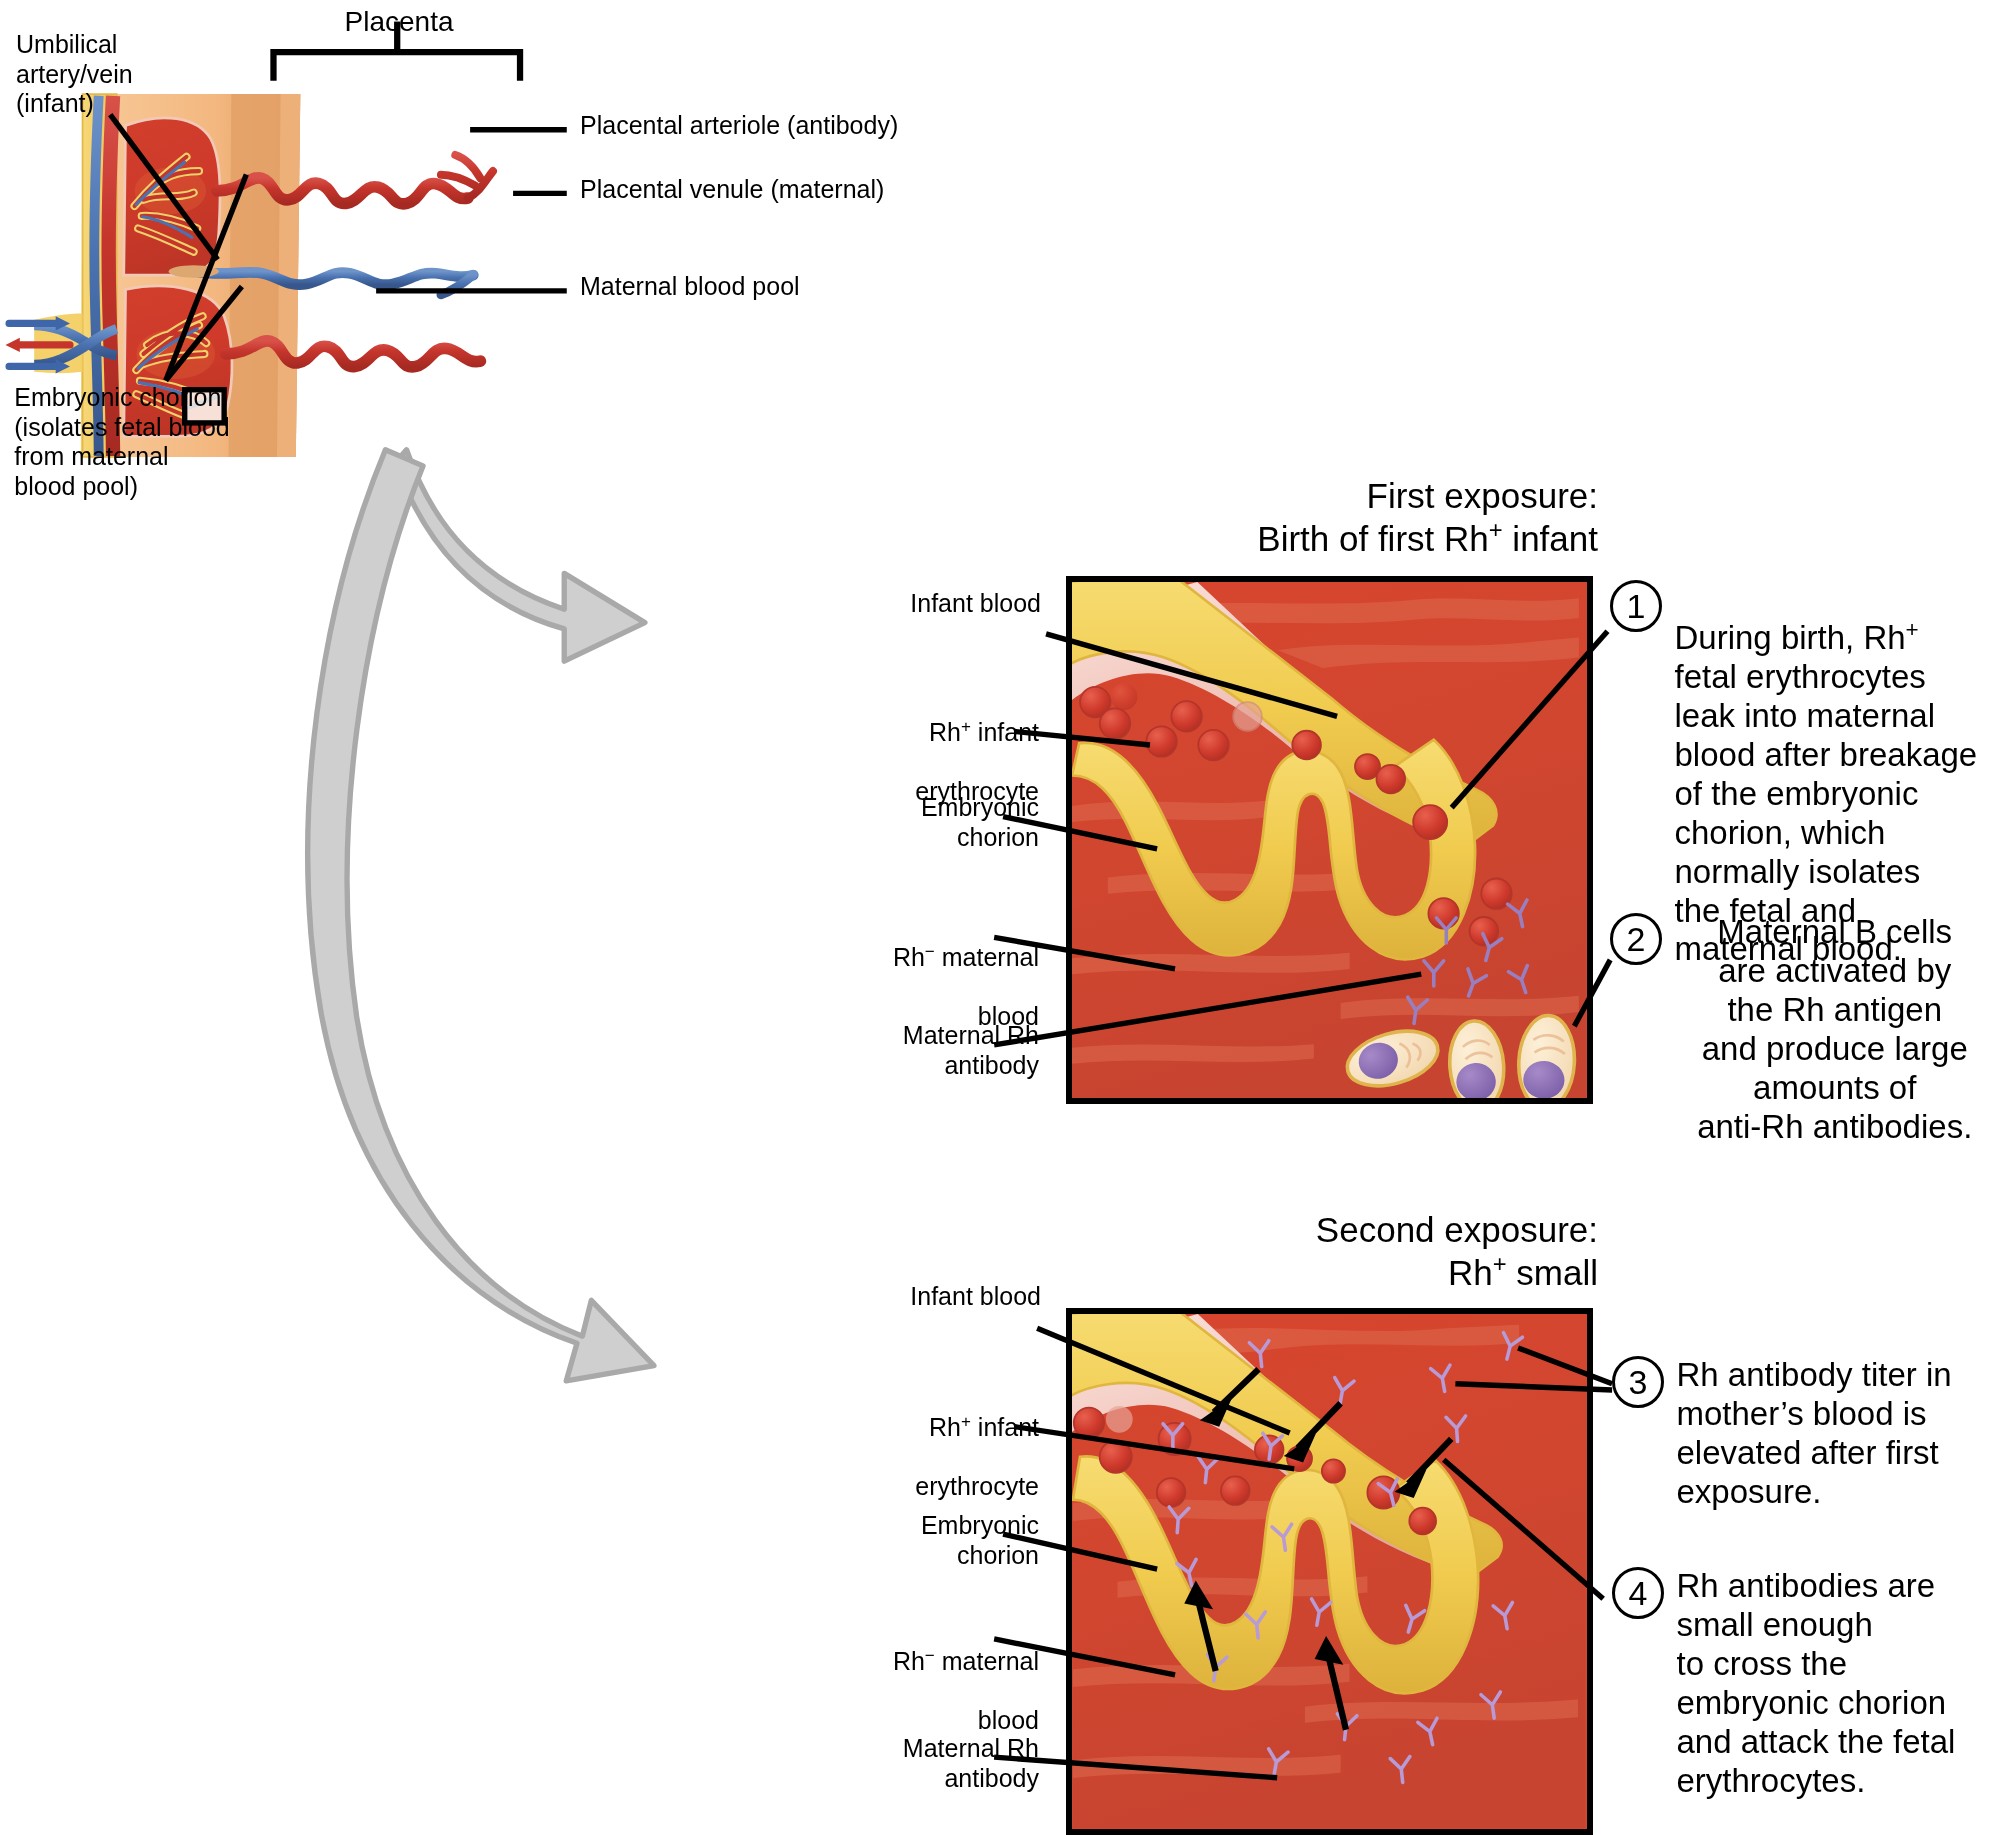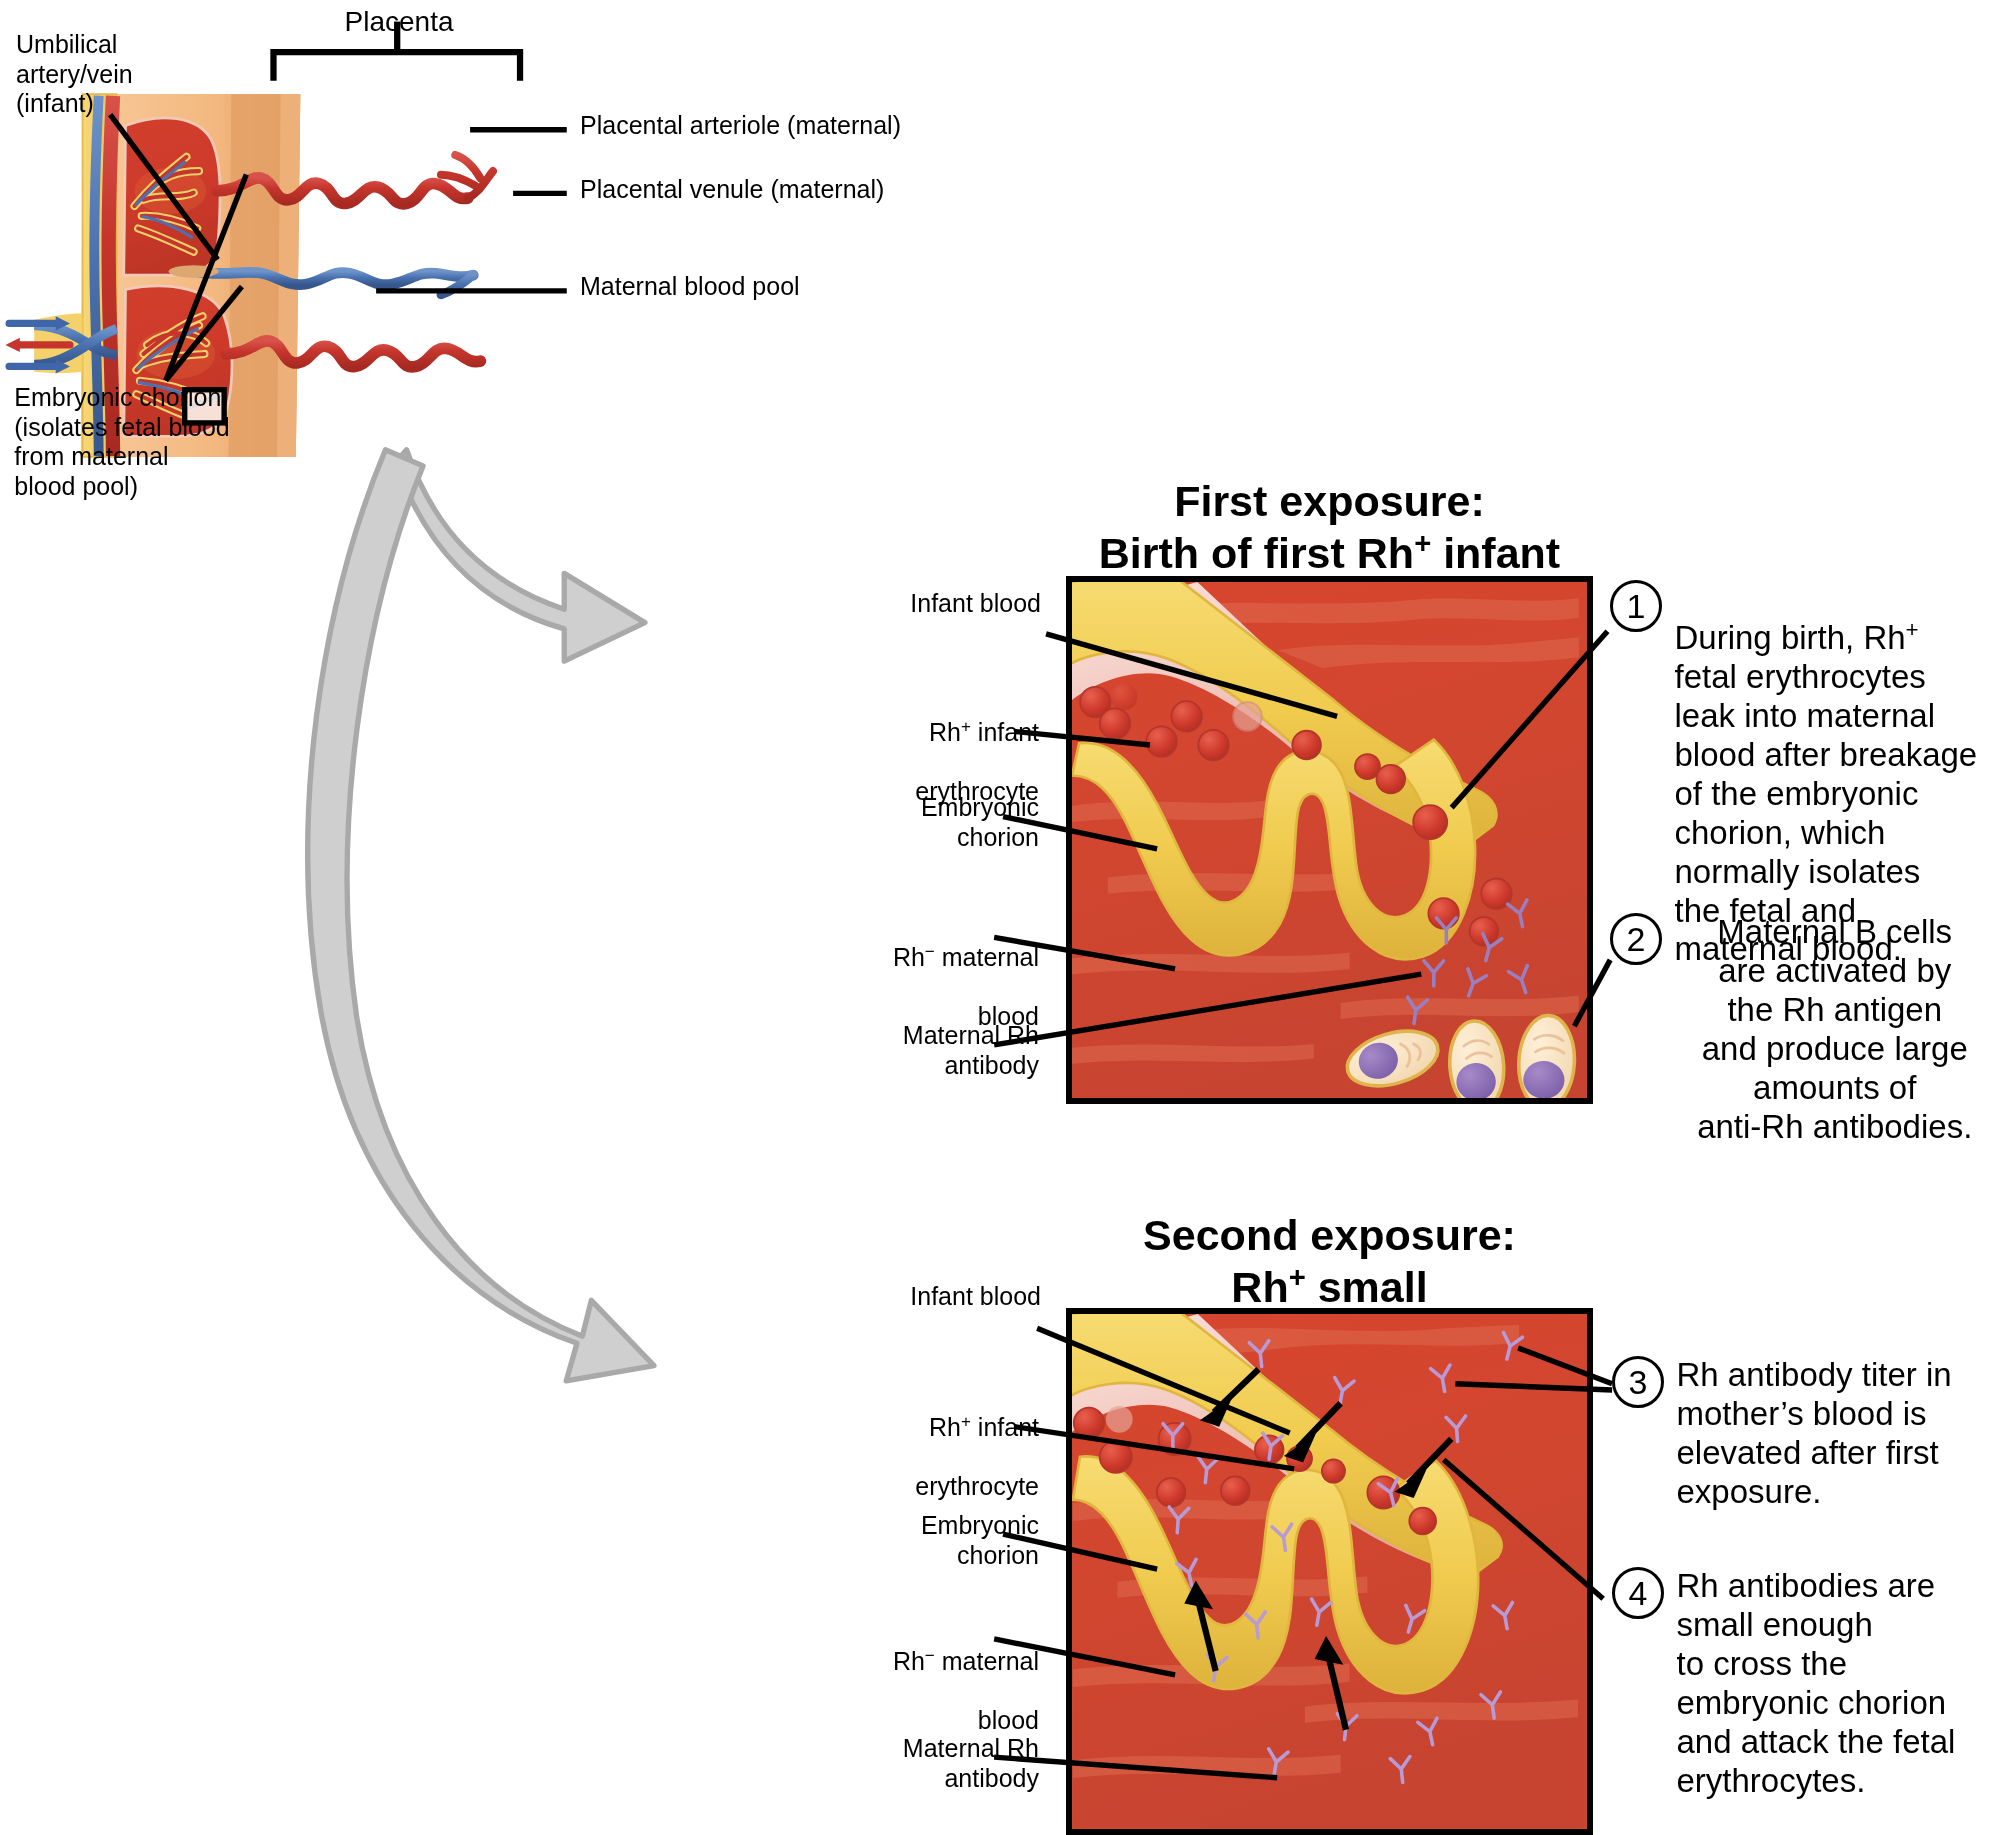--- a/index.html
+++ b/index.html
@@ -16,24 +16,24 @@
   }
   .abs { position: absolute; }
   .lbl {
     font-size: 25px;
     line-height: 1.18;
     color: #000;
     white-space: pre-line;
   }
   .lbl-r { text-align: right; }
   .bold-title {
-    font-weight: bold;
-    font-size: 43px;
+    font-weight: normal;
+    font-size: 35px;
     line-height: 1.22;
-    text-align: center;
+    text-align: right;
   }
   .note {
     font-size: 33px;
     line-height: 1.18;
     white-space: pre-line;
   }
   sup { font-size: 0.68em; vertical-align: super; line-height: 0; }
   .panel-frame {
     border: 6.3px solid #000;
     overflow: hidden;
@@ -171,21 +171,21 @@
 
 <div class="abs lbl" style="left:16px; top:30px; width:233px;">Umbilical
 artery/vein
 (infant)</div>
 
 <div class="abs lbl" style="left:14.3px; top:383px; width:269px;">Embryonic chorion
 (isolates fetal blood
 from maternal
 blood pool)</div>
 
-<div class="abs lbl" style="left:580px; top:111px; width:466px;">Placental arteriole (maternal)</div>
+<div class="abs lbl" style="left:580px; top:111px; width:466px;">Placental arteriole (antibody)</div>
 
 <div class="abs lbl" style="left:580px; top:175px; width:466px;">Placental venule (maternal)</div>
 
 <div class="abs lbl" style="left:580px; top:272px; width:466px;">Maternal blood pool</div>
 
 <svg class="abs" style="left:394px; top:430px;" width="448" height="233" viewBox="0 0 500 260">
   <path d="M 14,22 C 44,110 100,170 190,200 L 190,160 L 280,215 L 190,258 L 190,222
            C 92,194 34,128 2,36 Z" fill="#cfcfcf" stroke="#a9a9a9" stroke-width="6" stroke-linejoin="round"></path>
 </svg>
 

